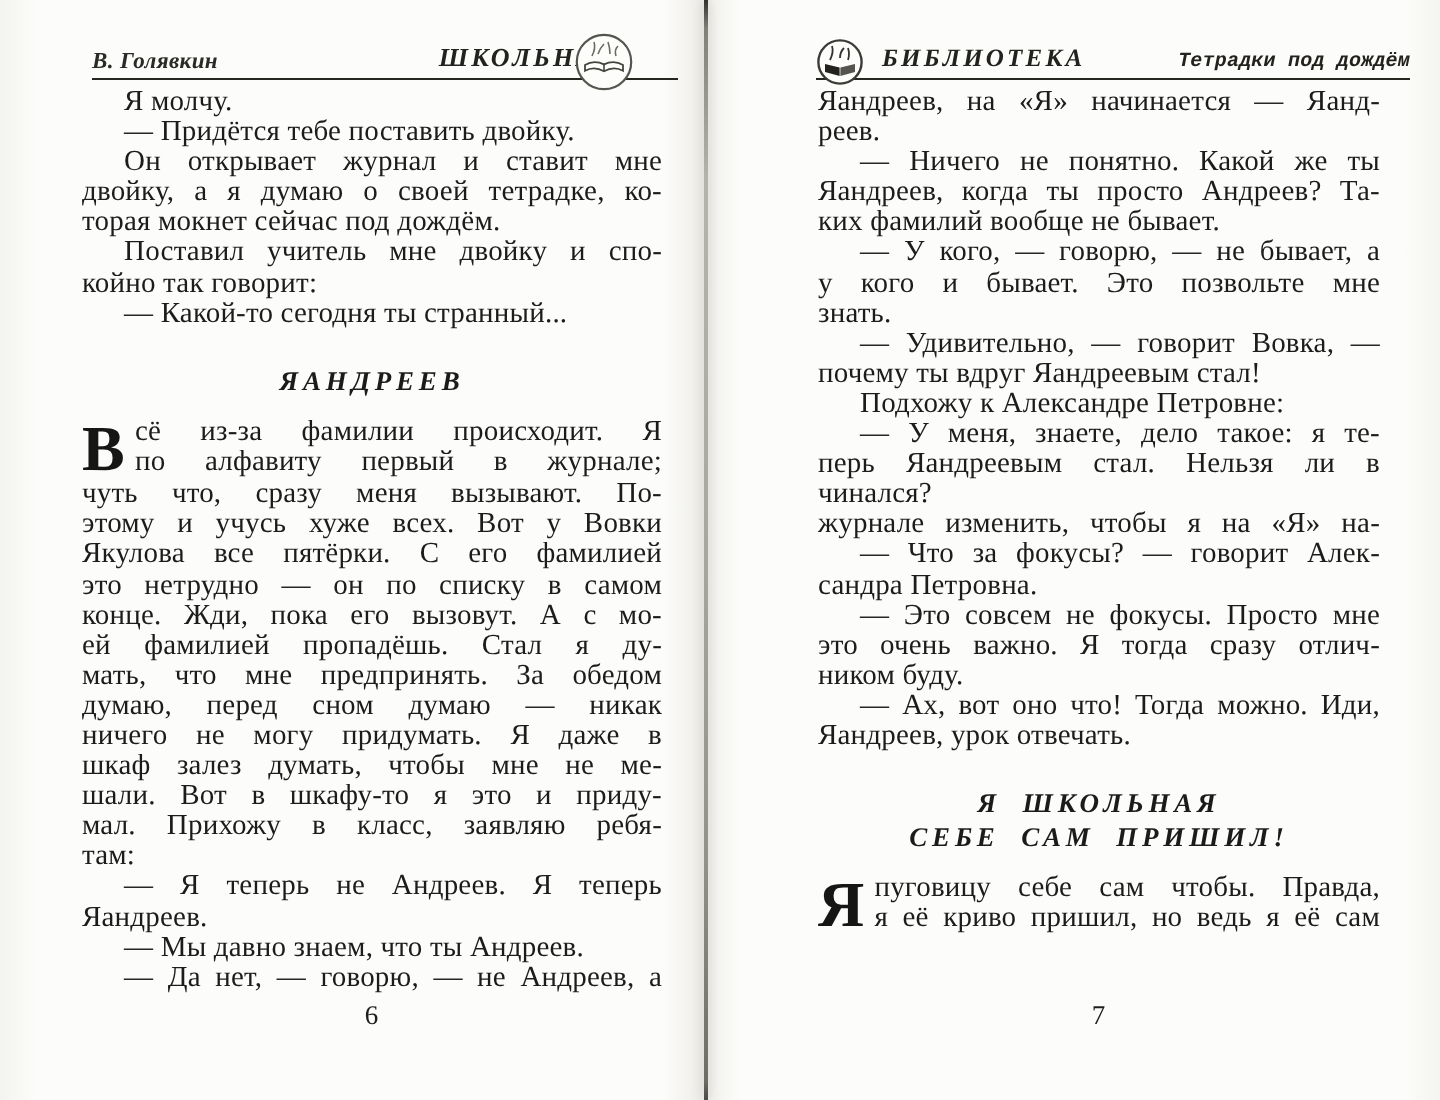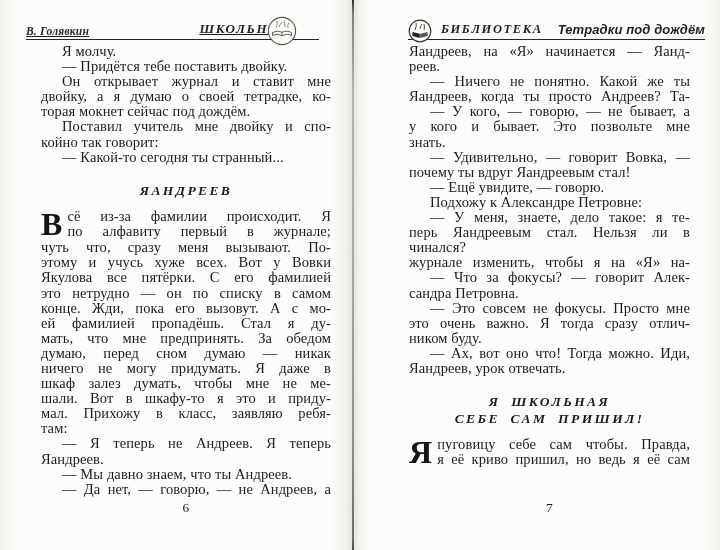--- a/index.html
+++ b/index.html
@@ -23,34 +23,34 @@
     box-shadow:0 0 6px rgba(95,93,82,.35);
   }
 
   
   .hdr{
     position:absolute;top:13px;height:27px;
     border-bottom:1.4px solid #26251f;
     display:flex;align-items:flex-end;box-sizing:border-box;
     padding-bottom:2px;
   }
-  .page.left .hdr{left:26px;width:293px;text-decoration:underline;}
+  .page.left .hdr{left:46px;width:293px;}
   .page.right .hdr{left:41px;width:297px;}
   .hdr .author{
     font-style:italic;font-weight:700;font-size:11.5px;letter-spacing:.2px;color:#2a2a26;
   }
   .hdr .series{
     font-style:italic;font-weight:700;font-size:13px;letter-spacing:1.6px;color:#23221e;
   }
   .page.left .hdr .series{margin-left:auto;margin-right:30px;}
   .page.right .hdr .series{margin-left:33px;font-size:12.5px;}
   .hdr .running{
     margin-left:auto;
-    font-family:Liberation Sans, sans-serif;
-    font-style:italic;font-weight:700;font-size:13px;letter-spacing:.1px;color:#23221e;
+    font-family:Liberation Mono, monospace;
+    font-style:italic;font-weight:700;font-size:10px;letter-spacing:.1px;color:#23221e;
   }
   .logo{position:absolute;z-index:2;line-height:0;}
   .page.left .logo{right:22px;top:3px;}
   .page.right .logo{left:0px;top:6px;}
 
   
   .pbody{position:absolute;top:44px;font-size:14.5px;line-height:15.1px;letter-spacing:.1px;color:#1c1c1a;}
   .page.left .pbody{left:41px;width:290px;}
   .page.right .pbody{left:42px;width:281px;}
   .tl{white-space:normal;}
@@ -141,26 +141,26 @@
         </svg>
       </span>
       <span class="series">БИБЛИОТЕКА</span>
       <span class="running">Тетрадки под дождём</span>
     </div>
     <div class="pbody" id="right-body">
         <div class="tl j">Яандреев, на «Я» начинается — Яанд-</div>
         <div class="tl">реев.</div>
         <div class="tl j ind">— Ничего не понятно. Какой же ты</div>
         <div class="tl j">Яандреев, когда ты просто Андреев? Та-</div>
+        <div class="tl">ких фамилий вообще не бывает.</div>
         <div class="tl j ind">— У кого, — говорю, — не бывает, а</div>
         <div class="tl j">у кого и бывает. Это позвольте мне</div>
         <div class="tl">знать.</div>
         <div class="tl j ind">— Удивительно, — говорит Вовка, —</div>
         <div class="tl">почему ты вдруг Яандреевым стал!</div>
-        <div class="tl ind">— Ещё увидите, — говорю.</div>
         <div class="tl ind">Подхожу к Александре Петровне:</div>
         <div class="tl j ind">— У меня, знаете, дело такое: я те-</div>
         <div class="tl j">перь Яандреевым стал. Нельзя ли в</div>
         <div class="tl">чинался?</div>
         <div class="tl j">журнале изменить, чтобы я на «Я» на-</div>
         <div class="tl j ind">— Что за фокусы? — говорит Алек-</div>
         <div class="tl">сандра Петровна.</div>
         <div class="tl j ind">— Это совсем не фокусы. Просто мне</div>
         <div class="tl j">это очень важно. Я тогда сразу отлич-</div>
         <div class="tl">ником буду.</div>

